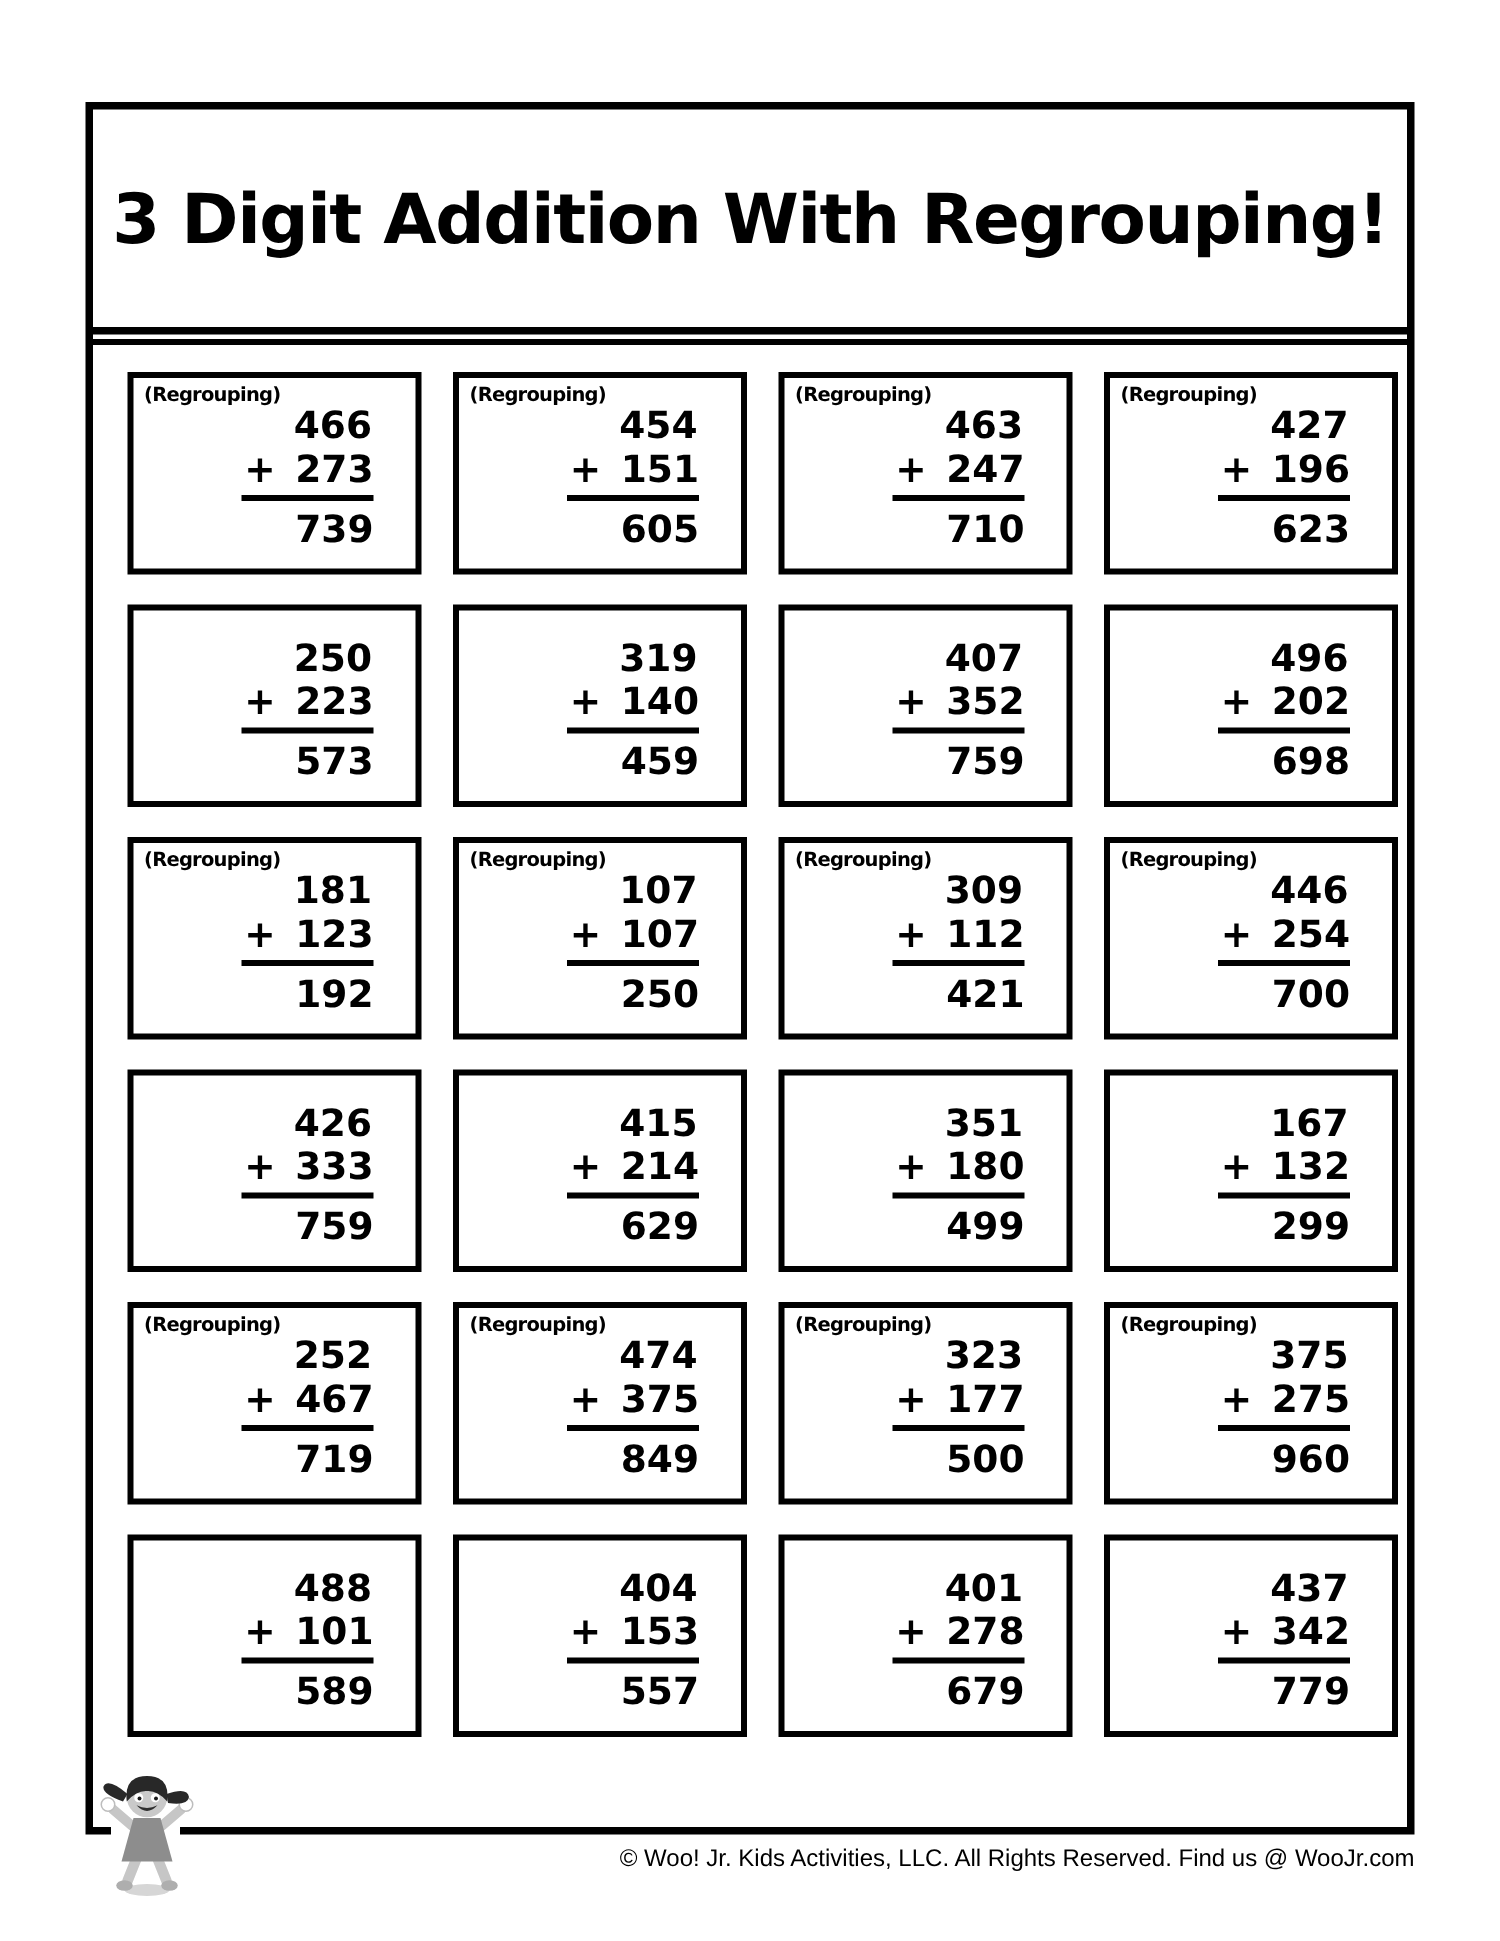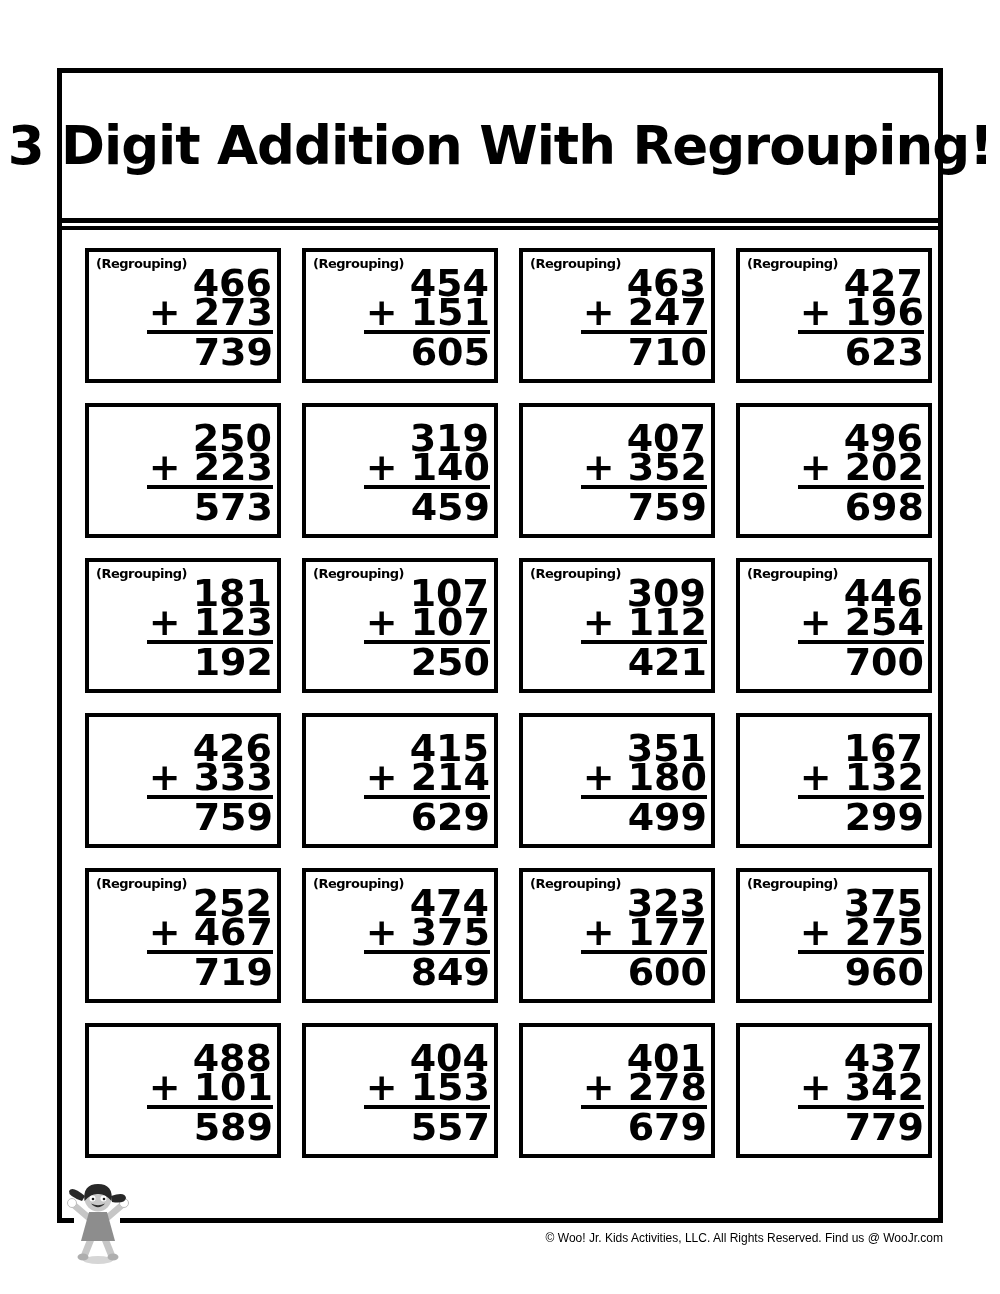--- a/index.html
+++ b/index.html
@@ -18,21 +18,21 @@
     background:#fff;
   }
   .title-band{
     height:150px;
     border-bottom:5px solid #000;
     box-sizing:border-box;
     display:flex;align-items:center;justify-content:center;
   }
   .title-band h1{
     margin:0;
-    font-size:53px;
+    font-size:46px;
     font-weight:700;
     letter-spacing:-1px;
     white-space:nowrap;
   }
   .title-divider{
     height:4px;background:#000;margin-top:3px;
   }
   .grid{
     display:grid;
     grid-template-columns:repeat(4,196px);
@@ -47,22 +47,22 @@
     border:4px solid #000;
     box-sizing:border-box;
     background:#fff;
   }
   .regroup{
     position:absolute;top:4px;left:7px;
     font-size:13px;font-weight:700;
     letter-spacing:-0.5px;
   }
   .calc{
-    position:absolute;right:4px;bottom:12px;
-    font-size:38px;font-weight:700;
+    position:absolute;right:28px;bottom:12px;
+    font-size:25px;font-weight:700;
     line-height:29px;
     text-align:right;
   }
   .a1{padding-right:1px;}
   .a2row{
     display:flex;justify-content:flex-end;align-items:baseline;gap:13px;
     border-bottom:4px solid #000;
     padding-bottom:3px;
     padding-left:2px;
   }
@@ -70,21 +70,21 @@
   .mascot-halo{
     position:absolute;left:74px;top:1213px;width:46px;height:14px;
     background:#fff;
   }
   .mascot{
     position:absolute;left:62px;top:1181px;width:72px;height:84px;
   }
   .copyright{
     position:absolute;right:57px;top:1231px;
     font-family:"Liberation Sans",sans-serif;
-    font-size:12px;
+    font-size:16px;
     white-space:nowrap;
   }
 </style>
 </head>
 <body>
 
 <div class="frame">
   <div class="title-band">
     <h1>3 Digit Addition With Regrouping!</h1>
   </div>
@@ -289,21 +289,21 @@
     </div>
   </div>
       <div class="pbox">
     <div class="regroup">(Regrouping)</div>
     <div class="calc">
       <div class="a1">323</div>
       <div class="a2row">
         <span>+</span>
         <span>177</span>
       </div>
-      <div class="sum">600</div>
+      <div class="sum">500</div>
     </div>
   </div>
       <div class="pbox">
     <div class="regroup">(Regrouping)</div>
     <div class="calc">
       <div class="a1">375</div>
       <div class="a2row">
         <span>+</span>
         <span>275</span>
       </div>

